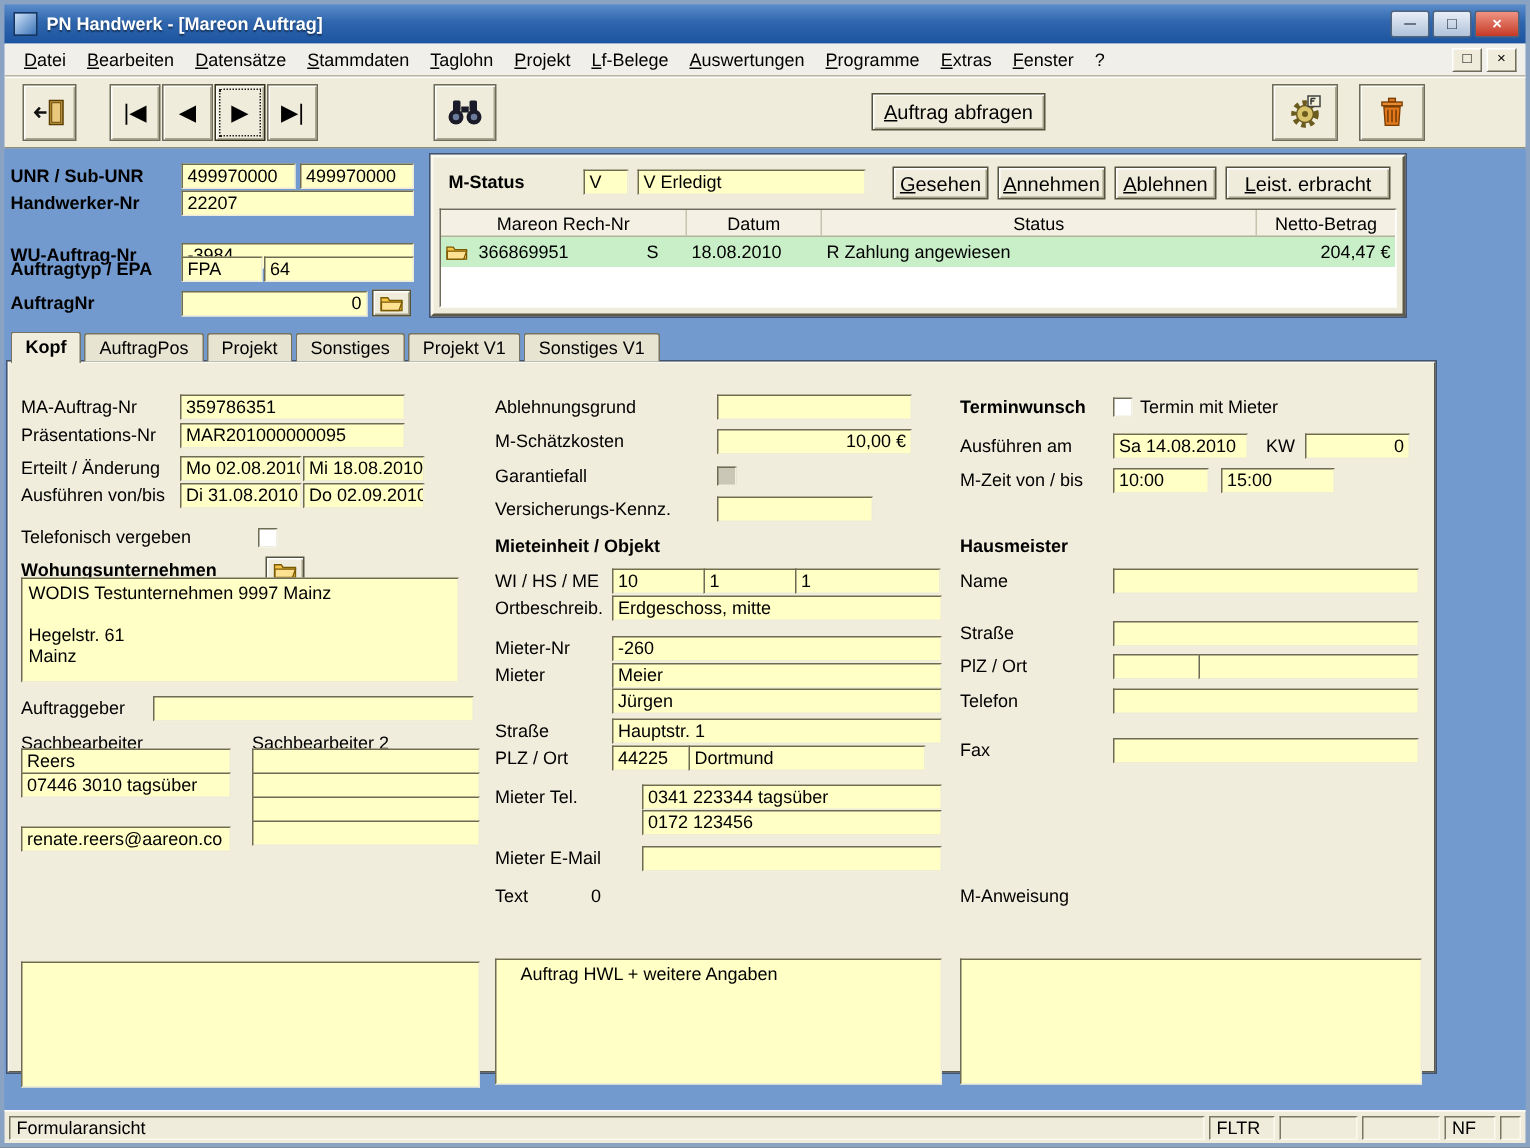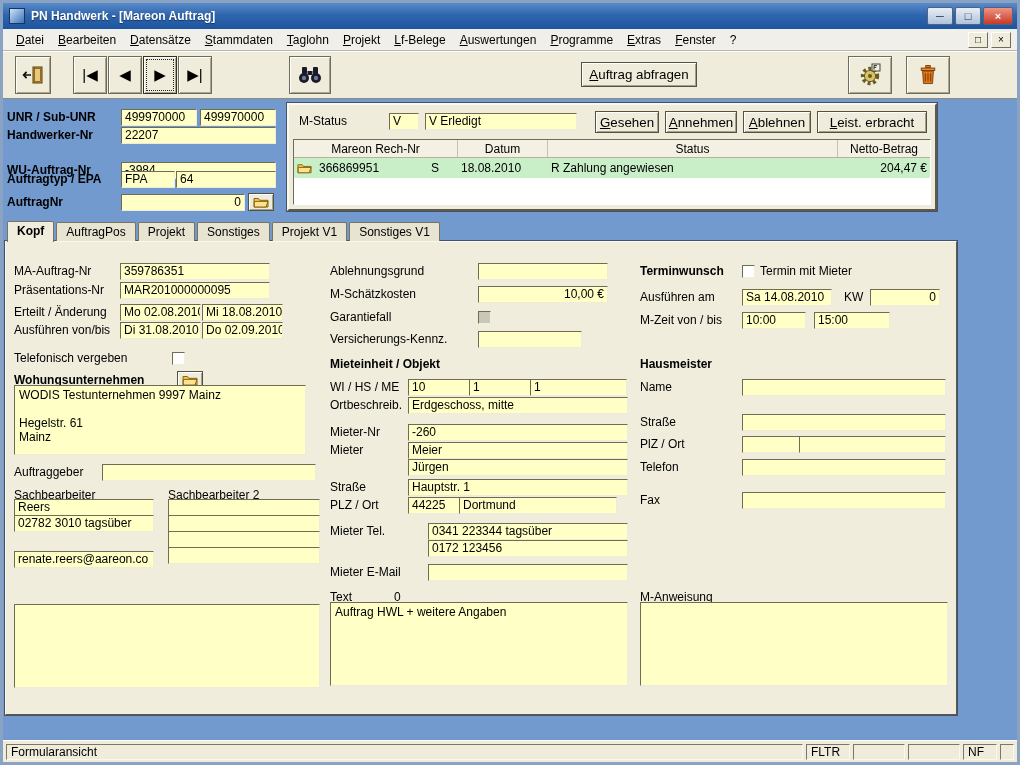--- a/index.html
+++ b/index.html
@@ -29,21 +29,21 @@
 .client{position:relative;height:641px;background:#739ace;overflow:hidden;}
 .hdr-row{position:absolute;left:4px;display:flex;align-items:center;height:18px;}
 .hdr-lbl{width:114px;font-weight:bold;}
 .fld{background:#ffffc6;border:1px solid;border-color:#6e6c55 #edebd9 #edebd9 #6e6c55;height:17px;line-height:15px;padding:0 3px;overflow:hidden;white-space:nowrap;display:inline-block;}
 .fld.right{text-align:right;}
 .mini-btn{width:26px;height:18px;background:#efecdb;border:1px solid #55533f;box-shadow:inset 1px 1px 0 #fff,inset -1px -1px 0 #a5a28a;display:inline-flex;align-items:center;justify-content:center;margin-left:3px;}
 .cb{width:13px;height:13px;background:#fff;border:1px solid;border-color:#6e6c55 #f0eee0 #f0eee0 #6e6c55;display:inline-block;}
 .cb.disabled{background:#cac7b6;}
 
 .mstatus{position:absolute;left:284px;top:4px;width:650px;height:108px;background:#efecdb;border:2px solid;border-color:#fbf9ee #5d5b47 #5d5b47 #fbf9ee;outline:1px solid #44536b;}
-.mstatus .bar-lbl{position:absolute;left:10px;top:9px;font-weight:normal;}
+.mstatus .bar-lbl{position:absolute;left:10px;top:9px;font-weight:bold;}
 .mtable{position:absolute;left:4px;top:34px;right:4px;bottom:4px;background:#fff;border:1px solid;border-color:#6f6d5a #fff #fff #6f6d5a;overflow:hidden;}
 .thead{display:flex;height:18px;background:#f4f1e4;border-bottom:1px solid #b5b29a;}
 .th{border-right:1px solid #c6c3ae;display:flex;align-items:center;justify-content:center;height:100%;}
 .trow{display:flex;height:20px;background:#c9efc9;align-items:center;justify-content:center;}
 .td{padding:0 3px;overflow:hidden;white-space:nowrap;}
 .td.right{text-align:right;}
 
 .main{position:absolute;left:2px;top:122px;width:952px;height:494px;}
 .tabs{height:20px;display:flex;align-items:flex-end;padding-left:2px;position:relative;z-index:2;}
 .tab{height:19px;padding:2px 9px 0;background:#e7e4d1;border:1px solid #767461;border-bottom:none;border-radius:2px 2px 0 0;margin-right:2px;white-space:nowrap;}
@@ -51,21 +51,21 @@
 .tabbody{position:absolute;left:0;top:20px;right:0;bottom:0;background:#f0eddc;border:1px solid;border-color:#fbf9ee #5d5b47 #5d5b47 #fbf9ee;outline:1px solid #44536b;}
 .col{position:absolute;top:0;bottom:0;}
 .col-left{left:8px;width:312px;}
 .col-mid{left:324px;width:306px;}
 .col-right{left:634px;width:312px;}
 .row{position:absolute;left:0;right:0;display:flex;align-items:center;height:18px;}
 .lbl{display:inline-block;}
 .bold{font-weight:bold;}
 .wu-box{position:absolute;left:0;width:292px;height:70px;background:#ffffc6;border:1px solid;border-color:#6e6c55 #edebd9 #edebd9 #6e6c55;padding:2px 4px;white-space:pre-line;line-height:14px;overflow:hidden;}
 .stack .fld{display:block;margin-top:-1px;}
-.ta{position:absolute;background:#ffffc6;border:1px solid;border-color:#6e6c55 #edebd9 #edebd9 #6e6c55;padding:2px 4px;line-height:14px;overflow:hidden;white-space:pre-line;}
+.ta{position:absolute;background:#ffffc6;border:1px solid;border-color:#6e6c55 #edebd9 #edebd9 #6e6c55;padding:2px 16px;line-height:14px;overflow:hidden;white-space:pre-line;margin-top:37px;}
 
 .statusbar{height:22px;background:#efecdb;display:flex;align-items:center;gap:3px;padding:2px 3px;border-top:1px solid #fff;}
 .scell{height:16px;background:#efecdb;border:1px solid;border-color:#7b7965 #fbf9ee #fbf9ee #7b7965;line-height:14px;padding:0 4px;overflow:hidden;white-space:nowrap;}
 svg{display:block;}
 </style>
 </head>
 <body>
 
 <div class="window">
 
@@ -265,21 +265,21 @@
           <div class="row" style="top:221px">
             <span class="lbl" style="width:88px">Auftraggeber</span>
             <span class="fld" style="width:214px"></span>
           </div>
           <div class="row" style="top:244px">
             <span class="lbl" style="width:154px">Sachbearbeiter</span>
             <span class="lbl">Sachbearbeiter 2</span>
           </div>
           <div class="stack" style="position:absolute;top:258px;left:0;width:140px">
             <span class="fld" style="width:140px">Reers</span>
-            <span class="fld" style="width:140px">02782 3010 tagsüber</span>
+            <span class="fld" style="width:140px">07446 3010 tagsüber</span>
           </div>
           <span class="fld" style="position:absolute;top:309px;left:0;width:140px">renate.reers@aareon.co</span>
           <div class="stack" style="position:absolute;top:258px;left:154px;width:152px">
             <span class="fld" style="width:152px"></span>
             <span class="fld" style="width:152px"></span>
             <span class="fld" style="width:152px"></span>
             <span class="fld" style="width:152px"></span>
           </div>
           <div class="ta" style="top:362px;left:0;width:306px;height:84px"></div>
         </div>

